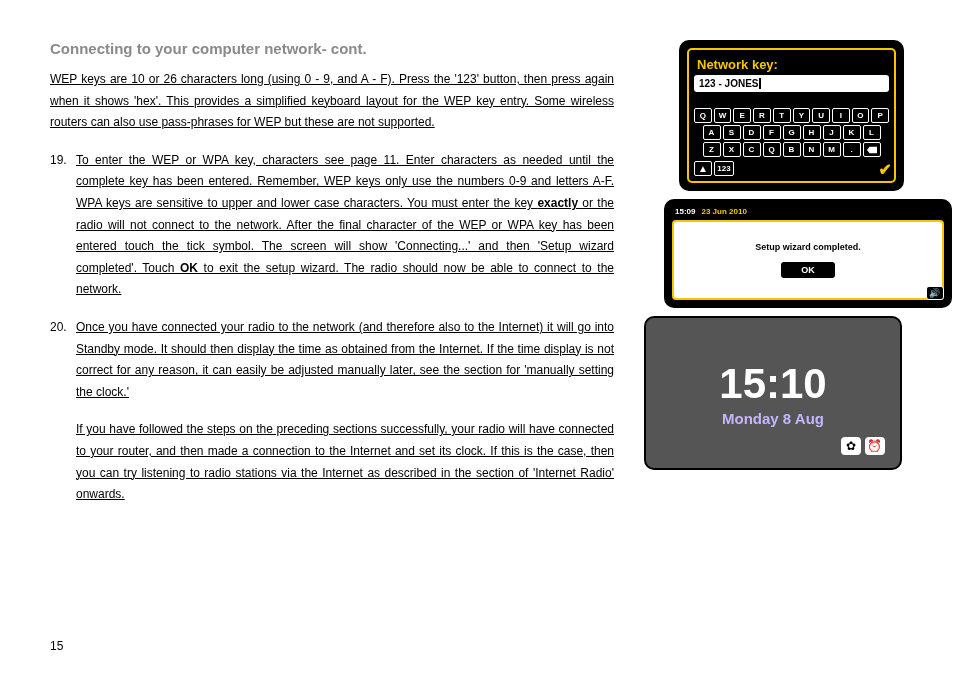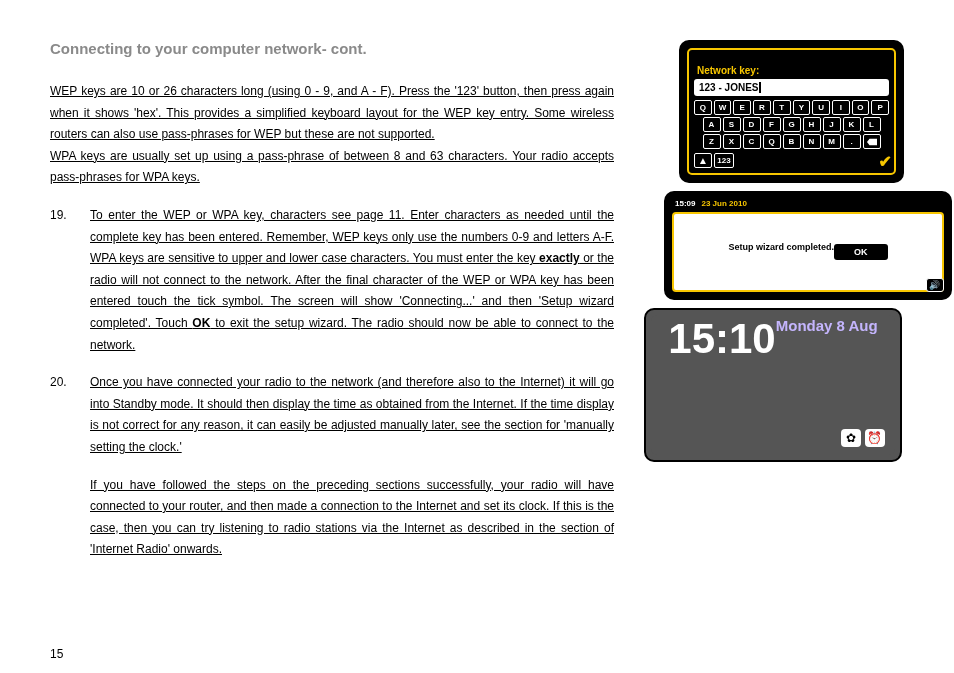--- a/index.html
+++ b/index.html
@@ -22,35 +22,35 @@
   }
   .right-col {
     width: 260px;
     flex-shrink: 0;
     position: relative;
   }
   .heading {
     font-size: 15px;
     font-weight: bold;
     color: #8a8a8a;
-    margin-bottom: 24px;
+    margin-bottom: 12px;
   }
   .body-text {
     font-size: 12px;
     line-height: 1.8;
     text-align: justify;
   }
   .body-text p { margin-bottom: 16px; text-decoration: underline; }
-  .body-text .num-item { display: flex; gap: 20px; }
+  .body-text .num-item { display: flex; gap: 6px; }
   .body-text .num-item .num { flex-shrink: 0; width: 20px; }
   .body-text .num-item .txt { flex: 1; text-align: justify; }
   .page-num {
     position: absolute;
     left: 50px;
-    bottom: 12px;
+    bottom: 20px;
     font-size: 12px;
   }
 
   
   .device {
     background: #000;
     border: 2px solid #000;
     border-radius: 10px;
     color: #fff;
     font-size: 9px;
@@ -71,25 +71,25 @@
     border-radius: 3px;
     display:flex; align-items:center; justify-content:center;
     font-size:9px;
   }
   .yellow-border {
     border: 2px solid #f7c600;
     border-radius: 5px;
     padding: 5px;
     background: #000;
   }
-  .kb-label { color:#f7c600; font-weight:bold; font-size:10px; margin:10px 0 3px 3px; }
+  .kb-label { color:#f7c600; font-weight:bold; font-size:13px; margin:2px 0 3px 3px; }
   .kb-input {
     background:#fff; color:#000; border-radius:3px;
     padding:3px 5px; font-size:10px; font-weight:bold;
-    margin-bottom:4px;
+    margin-bottom:16px;
     display:flex; align-items:center;
   }
   .cursor { border-left:2px solid #000; height:11px; margin-left:1px; }
   .kb-rows { display:flex; flex-direction:column; gap:2px; }
   .kb-row { display:flex; gap:2px; justify-content:flex-start; }
   .kb-row.center { justify-content:center; }
   .key {
     background:#000; color:#fff; border:1px solid #fff;
     border-radius:2px; width:18px; height:15px;
     display:flex; align-items:center; justify-content:center;
@@ -106,37 +106,37 @@
     display:flex; align-items:center; gap:6px;
     font-size:8px; font-weight:bold; margin-bottom:4px;
     padding:0 3px;
   }
   .status-time { color:#fff; }
   .status-date { color:#f7c600; }
   .setup-inner {
     background:#fff; color:#000;
     border:2px solid #f7c600; border-radius:4px;
     min-height:80px;
-    display:flex; flex-direction:row;
+    display:flex; flex-direction:column;
     align-items:center; justify-content:center;
     padding:10px;
   }
   .setup-msg { font-size:9px; font-weight:bold; margin-bottom:10px; }
   .ok-btn {
     background:#000; color:#fff; font-weight:bold;
     padding:3px 20px; border-radius:3px; font-size:9px;
   }
   .dev-setup .speaker { top:auto; bottom:6px; }
 
   .clock-inner {
     background:#555;
     border-radius:6px;
     min-height:140px;
-    display:flex; flex-direction:row;
-    justify-content:center;
+    display:flex; flex-direction:column;
+    align-items:center; justify-content:center;
     position:relative;
   }
   .clock-time { font-size:42px; font-weight:bold; color:#fff; }
   .clock-date { font-size:15px; font-weight:bold; color:#c4b5fd; margin-top:2px; }
   .clock-icons {
     position:absolute; right:10px; bottom:8px;
     display:flex; gap:4px;
   }
   .gear {
     width:20px; height:18px; background:#fff; color:#000;
@@ -148,21 +148,20 @@
 </head>
 <body>
 
 <div class="page">
   <div class="left-col">
     <div class="heading">Connecting to your computer network- cont.</div>
     <div class="body-text">
       <p>
         <span>WEP keys are 10 or 26 characters long (using 0 - 9, and A - F). Press the '123' button, then press again when it shows 'hex'. This provides a simplified keyboard layout for the WEP key entry. Some wireless routers can also use pass-phrases for WEP but these are not supported.</span>
         <br>
-        <span>WPA keys are usually set up using a pass-phrase of between 8 and 63 characters. Your radio accepts pass-phrases for WPA keys.</span>
       </p>
       <div class="num-item">
         <div class="num">19.</div>
         <div class="txt">
           <p>
             <span>To enter the WEP or WPA key, characters see page 11. Enter characters as needed until the complete key has been entered. Remember, WEP keys only use the numbers 0-9 and letters A-F. WPA keys are sensitive to upper and lower case characters. You must enter the key </span><b>exactly</b><span> or the radio will not connect to the network. After the final character of the WEP or WPA key has been entered touch the tick symbol. The screen will show 'Connecting...' and then 'Setup wizard completed'. Touch </span><b>OK</b><span> to exit the setup wizard. The radio should now be able to connect to the network.</span>
           </p>
         </div>
       </div>
       <div class="num-item">

